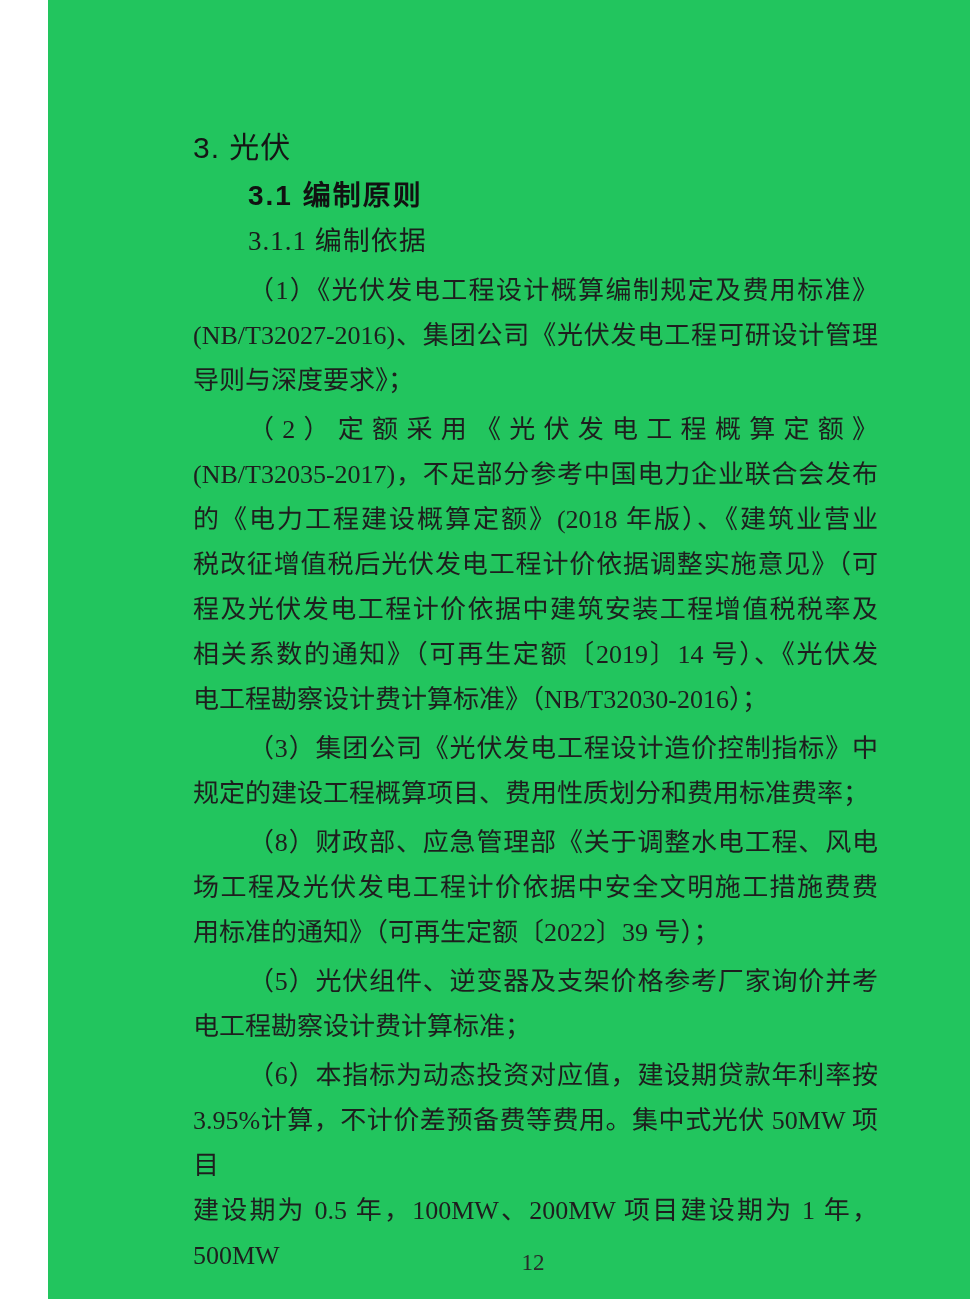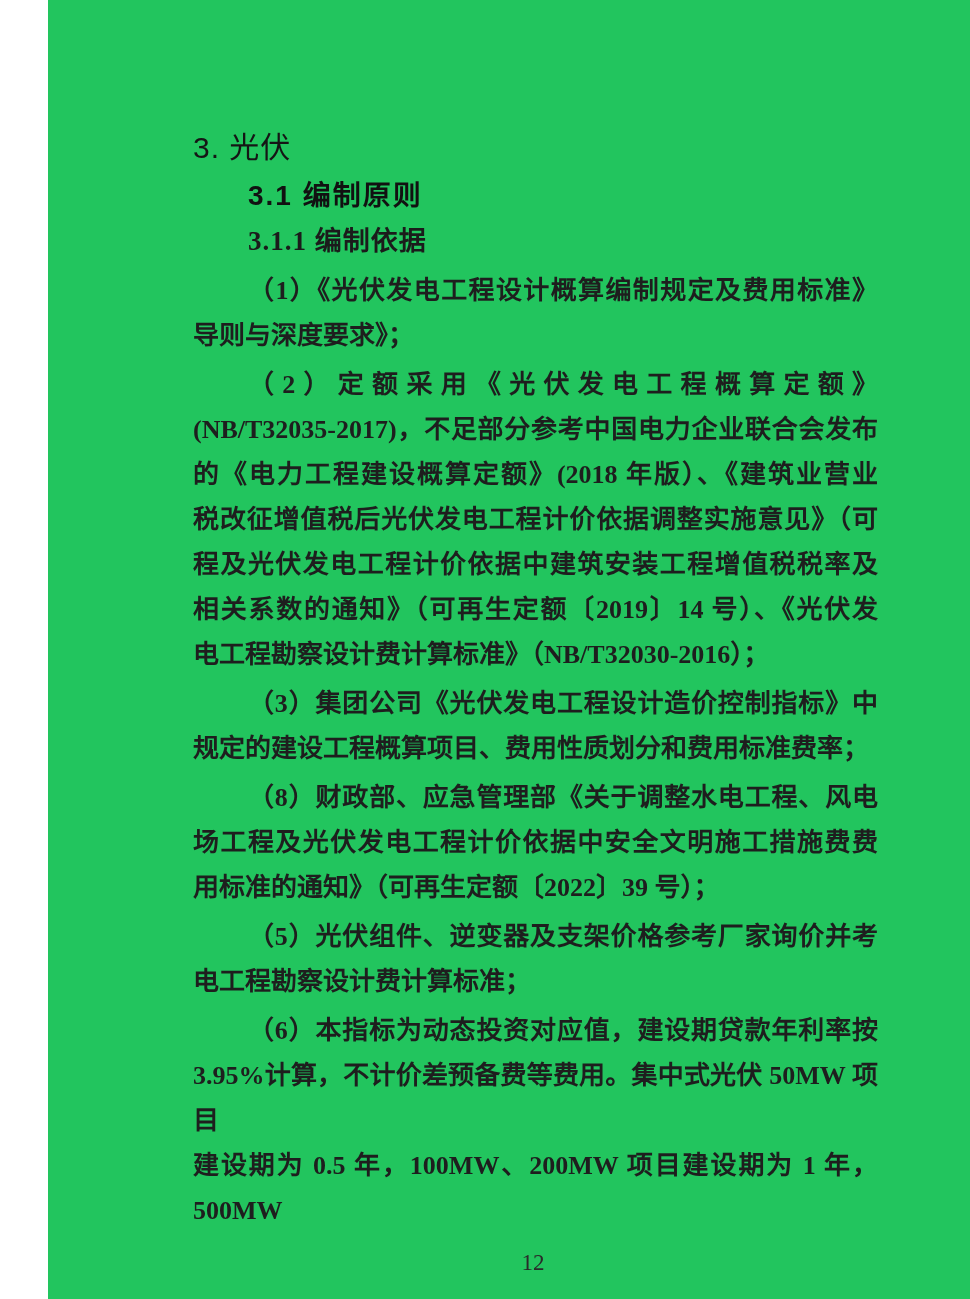--- a/index.html
+++ b/index.html
@@ -36,27 +36,27 @@
     font-size: 28px;
     font-weight: 700;
     line-height: 36px;
     letter-spacing: 2px;
     margin: 0 0 9px 55px;
     color: #111111;
   }
   .h3 {
     font-family: "Liberation Serif", "DejaVu Serif", serif;
     font-size: 27px;
-    font-weight: 700;
+    font-weight: 400;
     line-height: 36px;
     letter-spacing: 1px;
     margin: 0 0 9px 55px;
     color: #1b1b1b;
   }
-  .para { margin: 0; font-weight: bold; }
+  .para { margin: 0; }
   .para + .para { margin-top: 4px; }
   .ln {
     font-family: "Liberation Serif", "DejaVu Serif", serif;
     font-size: 26px;
     line-height: 45px;
     color: #1e1e1e;
     width: 685px;
   }
   
   .j {
@@ -82,20 +82,21 @@
 
 <div class="page">
   <div class="content">
 
     <div class="h1">3. 光伏</div>
     <div class="h2">3.1 编制原则</div>
     <div class="h3">3.1.1 编制依据</div>
 
     <div class="para">
       <div class="ln j first">（1）《光伏发电工程设计概算编制规定及费用标准》</div>
+      <div class="ln j">(NB/T32027-2016)、集团公司《光伏发电工程可研设计管理</div>
       <div class="ln">导则与深度要求》；</div>
     </div>
 
     <div class="para">
       <div class="ln j first">（2）定额采用《光伏发电工程概算定额》</div>
       <div class="ln j">(NB/T32035-2017)，不足部分参考中国电力企业联合会发布</div>
       <div class="ln j">的《电力工程建设概算定额》(2018 年版）、《建筑业营业</div>
       <div class="ln j">税改征增值税后光伏发电工程计价依据调整实施意见》（可</div>
       <div class="ln j">程及光伏发电工程计价依据中建筑安装工程增值税税率及</div>
       <div class="ln j">相关系数的通知》（可再生定额〔2019〕14 号）、《光伏发</div>

